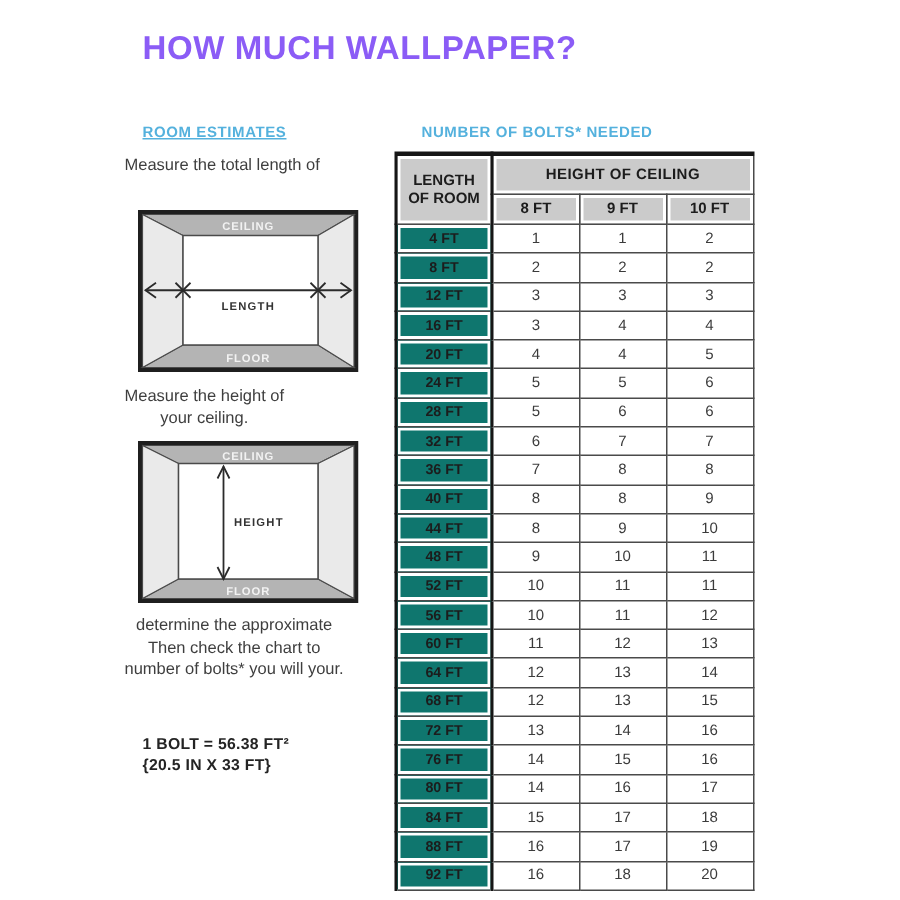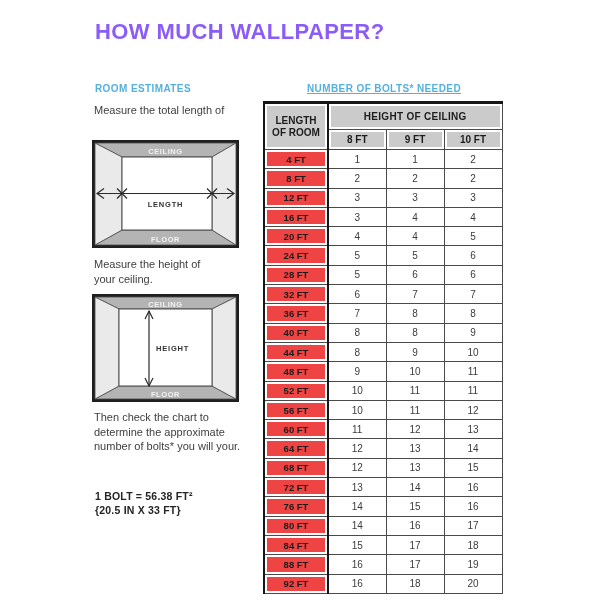--- a/index.html
+++ b/index.html
@@ -7,25 +7,25 @@
     position:relative; width:600px; height:600px; background:#ffffff;
     font-family:"Liberation Sans","DejaVu Sans",sans-serif; overflow:hidden;
   }
   .page-title {
     position:absolute; left:95px; top:19px;
     font-size:22px; font-weight:bold; letter-spacing:0.4px; color:#8b5cf6;
   }
   .section-heading {
     position:absolute; font-size:10px; font-weight:bold; letter-spacing:0.4px; color:#54b1dd;
   }
-  .room-heading { left:95px; top:83px; }
-  .table-heading { left:263px; top:83px; width:242px; text-align:center;text-decoration:underline; }
+  .room-heading { left:95px; top:83px;text-decoration:underline; }
+  .table-heading { left:281px; top:83px; width:242px; text-align:left; }
 
   .step-text {
-    position:absolute; left:94px; font-size:11px; line-height:14.5px; color:#3e3e3e;
+    position:absolute; left:83px; font-size:11px; line-height:14.5px; color:#3e3e3e;text-align:center;
   }
   .step1 { top:103px; }
   .step2 { top:257px; }
   .step3 { top:410px; }
 
   .bold-note {
     position:absolute; left:95px; font-size:10.5px; font-weight:bold;
     line-height:14px; color:#242424; letter-spacing:0.2px;
   }
   .note1 { top:474px; }
@@ -41,21 +41,21 @@
   table.bolts {
     border-collapse:collapse; table-layout:fixed;
     border-top:3px solid #161616; border-left:2px solid #161616;
     border-right:1px solid #4a4a4a; border-bottom:1px solid #4a4a4a;
   }
   table.bolts th, table.bolts td { border:1px solid #4a4a4a; padding:0; text-align:center; }
   th.len-hdr, td.row-label { border-right:2.5px solid #161616 !important; }
   th.gray, td.row-label {
     background:#cbcbcb; box-shadow:inset 0 0 0 2px #ffffff;
   }
-  td.row-label { background:#ef4444; }
+  td.row-label { background:#0f766e; }
   th.len-hdr { font-size:10px; font-weight:bold; color:#1c1c1c; line-height:12px; }
   th.group-hdr { font-size:10px; font-weight:bold; color:#1c1c1c; height:25px; letter-spacing:0.3px; }
   th.col-hdr { font-size:10px; font-weight:bold; color:#1c1c1c; height:19px; }
   td.row-label { font-size:9.5px; font-weight:bold; color:#1c1c1c; height:18.3px; }
   td.val { font-size:10px; color:#3b3b3b; background:#ffffff; height:18.3px; }
 </style>
 </head>
 <body>
 
 <div class="page">
@@ -105,22 +105,22 @@
       <line x1="57" y1="17" x2="57" y2="92"></line>
       <polyline points="53,25 57,17 61,25"></polyline>
       <polyline points="53,84 57,92 61,84"></polyline>
     </g>
     <text x="64" y="56.5" text-anchor="start" font-size="7.5" font-weight="bold" letter-spacing="0.8" fill="#333333">HEIGHT</text>
     <text x="73.5" y="12.5" text-anchor="middle" font-size="7.5" font-weight="bold" letter-spacing="0.6" fill="#f2f2f2">CEILING</text>
     <text x="73.5" y="102.5" text-anchor="middle" font-size="7.5" font-weight="bold" letter-spacing="0.6" fill="#f2f2f2">FLOOR</text>
   </svg>
 
   <div class="step-text step3">
+    <div>determine the approximate</div>
     <div>Then check the chart to</div>
-    <div>determine the approximate</div>
     <div>number of bolts* you will your.</div>
   </div>
 
 
   <div class="bold-note note2">
     <div>1 BOLT = 56.38 FT²</div>
     <div>{20.5 IN X 33 FT}</div>
   </div>
 
   <div class="section-heading table-heading">NUMBER OF BOLTS* NEEDED</div>

